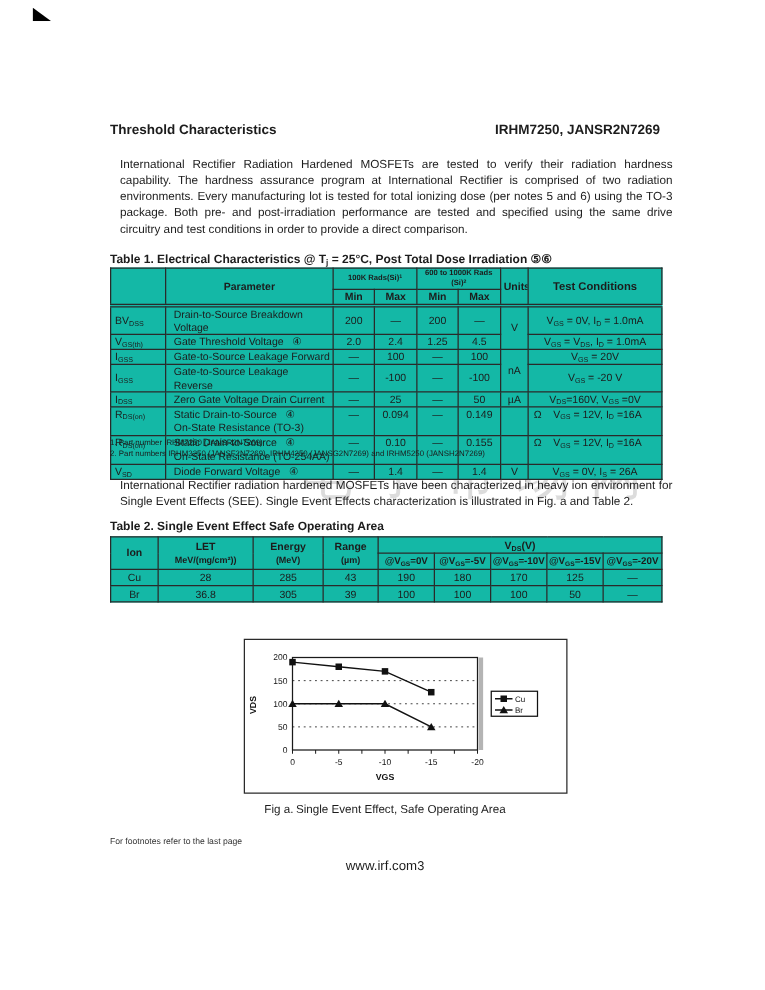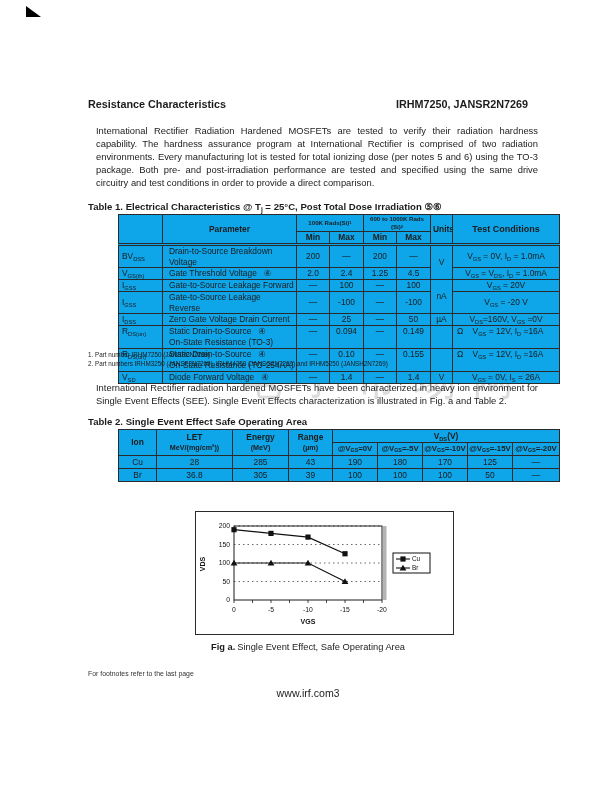--- a/index.html
+++ b/index.html
@@ -26,21 +26,21 @@
 
   
   .para{left:96px;width:442px;font-size:9.4px;line-height:13.1px;text-align:justify;}
   .para1{top:124px;}
   .para2{top:381px;}
 
   .tbl-title{left:88px;width:442px;font-weight:bold;font-size:9.6px;}
   .t1-title{top:201px;}
   .t2-title{top:416px;}
 
-  table{border-collapse:collapse;table-layout:fixed;background:#0ea5e9;margin-left:30px;}
+  table{border-collapse:collapse;table-layout:fixed;background:#14b8a6;}
   td{border:1px solid #2a2a2a;padding:0 2px;text-align:center;
      font-size:8.4px;line-height:10.5px;height:11px;overflow:hidden;}
   thead td{font-weight:bold;}
   thead{border-bottom:3px double #2a2a2a;}
 
   
   .table1{left:88px;top:214px;width:441px;border:1.5px solid #2a2a2a;}
   .table1 td.sym{text-align:left;padding-left:3px;}
   .table1 td.par{text-align:left;padding-left:6px;}
   .table1 .grp{font-size:6.1px;font-weight:bold;line-height:8px;height:9px;}
@@ -56,38 +56,38 @@
   .table2 td{height:12px;}
   .table2 .s{font-size:7.2px;font-weight:bold;}
   .table2 .vgs{font-size:7.8px;padding:0 1px;}
 
   
   .figure-box{left:195px;top:511px;width:257px;height:122px;border:1px solid #2a2a2a;
     background:#fff;}
   svg text{font-family:"Liberation Sans",sans-serif;fill:#111;}
 
   .fig-caption{left:88px;top:642px;width:440px;text-align:center;font-size:9.3px;}
-  .fig-caption .lbl{font-weight:bold;}
+  .fig-caption .lbl{font-weight:normal;}
   .fig-caption .txt{margin-left:2px;}
 
   
   .footnote-ref{left:88px;top:670px;font-size:6.9px;color:#333;}
   .footer-row{left:88px;top:687px;width:440px;display:flex;
     justify-content:center;align-items:baseline;}
   .footer-row .url{font-size:10.6px;}
   .footer-row .pg{font-size:10.2px;}
 </style>
 </head>
 <body>
 
 <div class="abs corner-mark"></div>
 <div class="abs watermark">电子市场网</div>
 
 <div class="abs hdr content">
-  <span>Resistance Characteristics</span>
+  <span>Threshold Characteristics</span>
   <span>IRHM7250, JANSR2N7269</span>
 </div>
 
 <div class="abs para para1 content">International Rectifier Radiation Hardened MOSFETs are tested to verify their radiation hardness capability. The hardness assurance program at International Rectifier is comprised of two radiation environments. Every manufacturing lot is tested for total ionizing dose (per notes 5 and 6) using the TO-3 package.  Both pre- and post-irradiation performance are tested and specified using the same drive circuitry and test conditions in order to provide a direct comparison.</div>
 
 <div class="abs tbl-title t1-title content">Table 1. Electrical Characteristics @ T<sub>j</sub> = 25°C, Post Total Dose Irradiation ⑤⑥</div>
 
 <table class="abs table1 content">
   <colgroup>
     <col style="width:44px">

